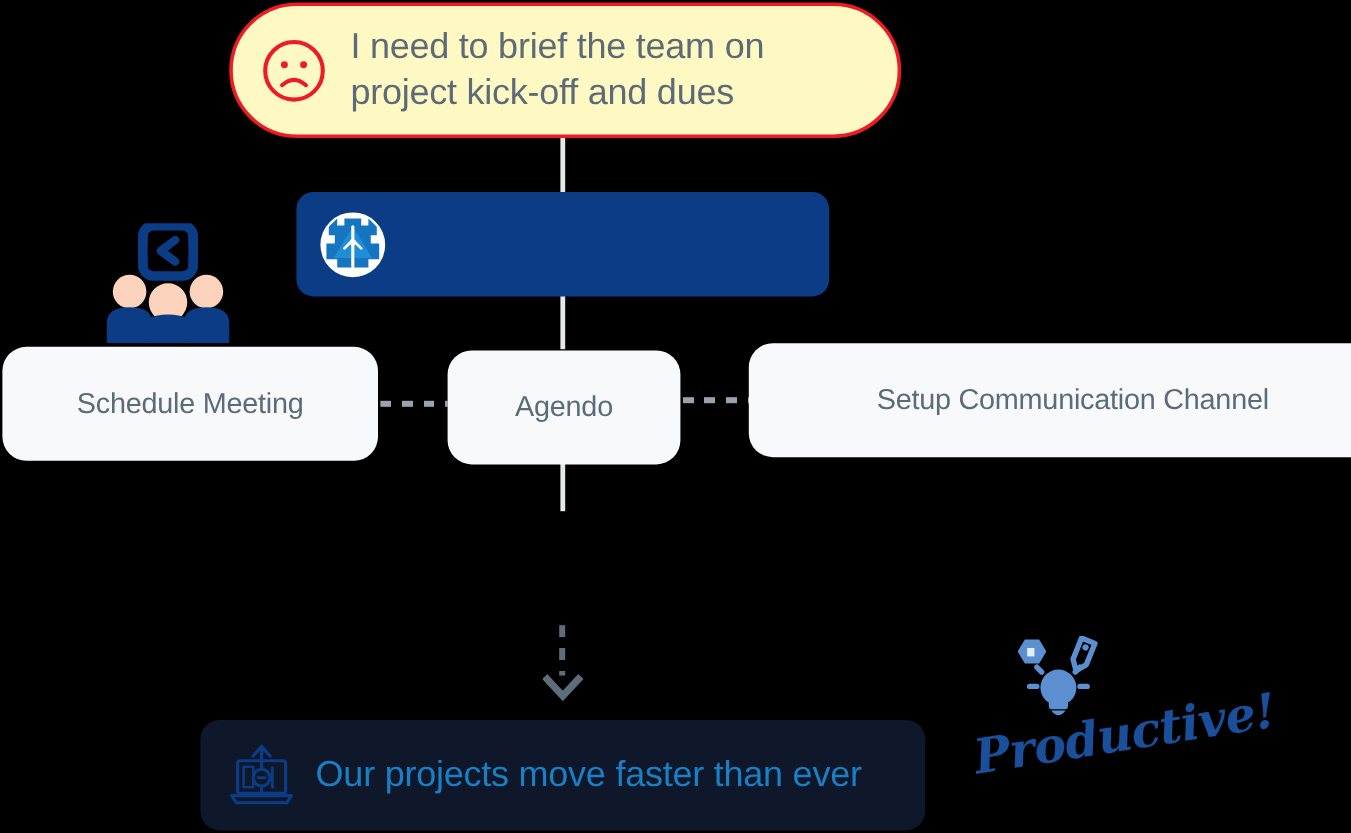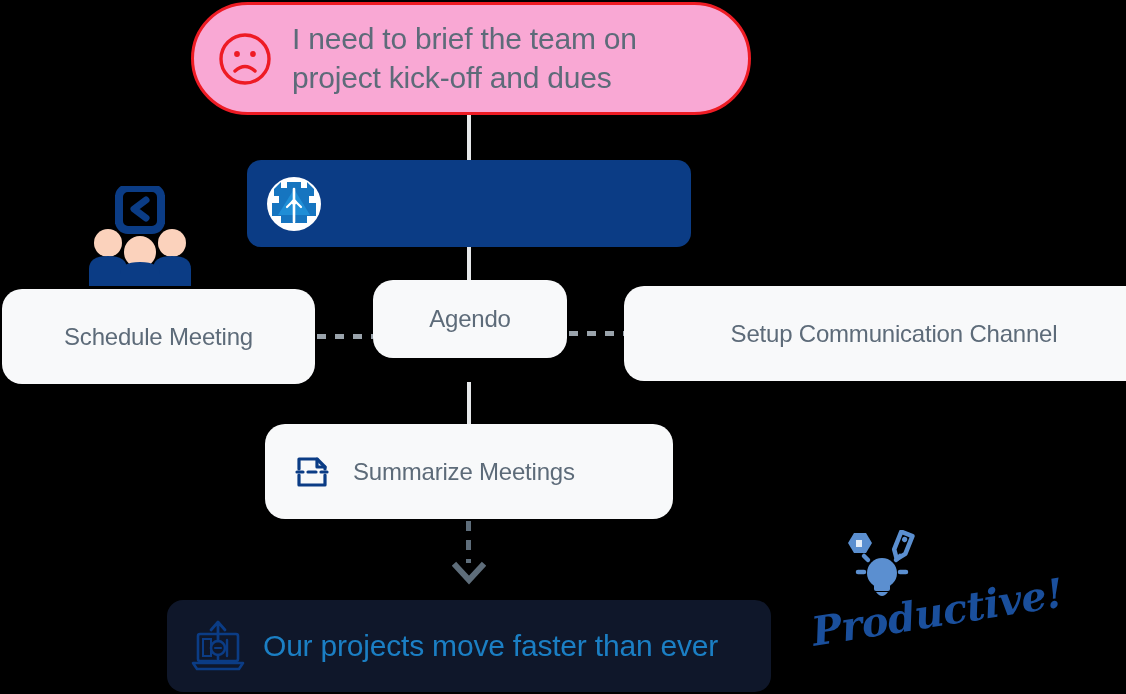--- a/index.html
+++ b/index.html
@@ -56,21 +56,21 @@
     display: flex;
     align-items: center;
     border-radius: 18px;
   }
   .card .label { white-space: nowrap; }
 
   
   #problem-card {
     left: 191px; top: 2px;
     width: 560px; height: 113px;
-    background: #f9a8d4;
+    background: #fef9c3;
     border: 3px solid #ee1b24;
     border-radius: 58px;
     padding: 0 26px 0 22px;
     gap: 18px;
   }
   #problem-card .label {
     color: #5d6b79;
     font-size: 30px;
     line-height: 1.27;
     white-space: normal;
@@ -98,21 +98,21 @@
     border-radius: 20px;
     justify-content: center;
   }
   .task-card .label {
     color: #5d6b79;
     font-size: 24px;
     letter-spacing: -0.2px;
   }
 
   #task-schedule { left: 2px;   top: 289px; width: 313px; height: 95px; }
-  #task-agenda   { left: 373px; top: 280px; width: 194px; height: 78px; }
+  #task-agenda   { left: 373px; top: 292px; width: 194px; height: 95px; }
   #task-channel  { left: 624px; top: 286px; width: 540px; height: 95px; }
 
   #task-summarize {
     left: 265px; top: 424px;
     width: 408px; height: 95px;
     justify-content: flex-start;
     padding-left: 24px;
     gap: 18px;
   }
 
@@ -205,31 +205,20 @@
   </div>
 
   <div class="card task-card" id="task-agenda">
     <span class="label">Agendo</span>
   </div>
 
   <div class="card task-card" id="task-channel">
     <span class="label">Setup Communication Channel</span>
   </div>
 
-  <div class="card task-card" id="task-summarize">
-    <span class="icon-slot">
-      <svg width="46" height="46" viewBox="0 0 46 46">
-        <path d="M10 20 L10 10 L28 10 L36 18 L36 20" fill="none" stroke="#0b3c85" stroke-width="3.2" stroke-linejoin="round" stroke-linecap="round"></path>
-        <path d="M28 10 L28 18 L36 18" fill="none" stroke="#0b3c85" stroke-width="3.2" stroke-linejoin="round" stroke-linecap="round"></path>
-        <path d="M10 26 L10 36 L36 36 L36 26" fill="none" stroke="#0b3c85" stroke-width="3.2" stroke-linejoin="round" stroke-linecap="round"></path>
-        <path d="M8 23 L14 23 M19 23 L27 23 M32 23 L38 23" fill="none" stroke="#0b3c85" stroke-width="3.2" stroke-linecap="round"></path>
-      </svg>
-    </span>
-    <span class="label">Summarize Meetings</span>
-  </div>
 
   <div class="card" id="outcome-card">
     <span class="icon-slot">
       <svg width="58" height="58" viewBox="0 0 58 58">
         <rect x="9" y="17" width="40" height="27" rx="2" fill="none" stroke="#0b3c85" stroke-width="2.6"></rect>
         <path d="M4 46 L54 46 L50 52 L8 52 Z" fill="none" stroke="#0b3c85" stroke-width="2.6" stroke-linejoin="round"></path>
         <rect x="14" y="22" width="8" height="17" fill="none" stroke="#0b3c85" stroke-width="2"></rect>
         <circle cx="29" cy="31" r="7" fill="none" stroke="#0b3c85" stroke-width="2.6"></circle>
         <path d="M26 31 L32 31" stroke="#0b3c85" stroke-width="2.2" stroke-linecap="round"></path>
         <path d="M29 38 L29 42" stroke="#0b3c85" stroke-width="2.6" stroke-linecap="round"></path>

